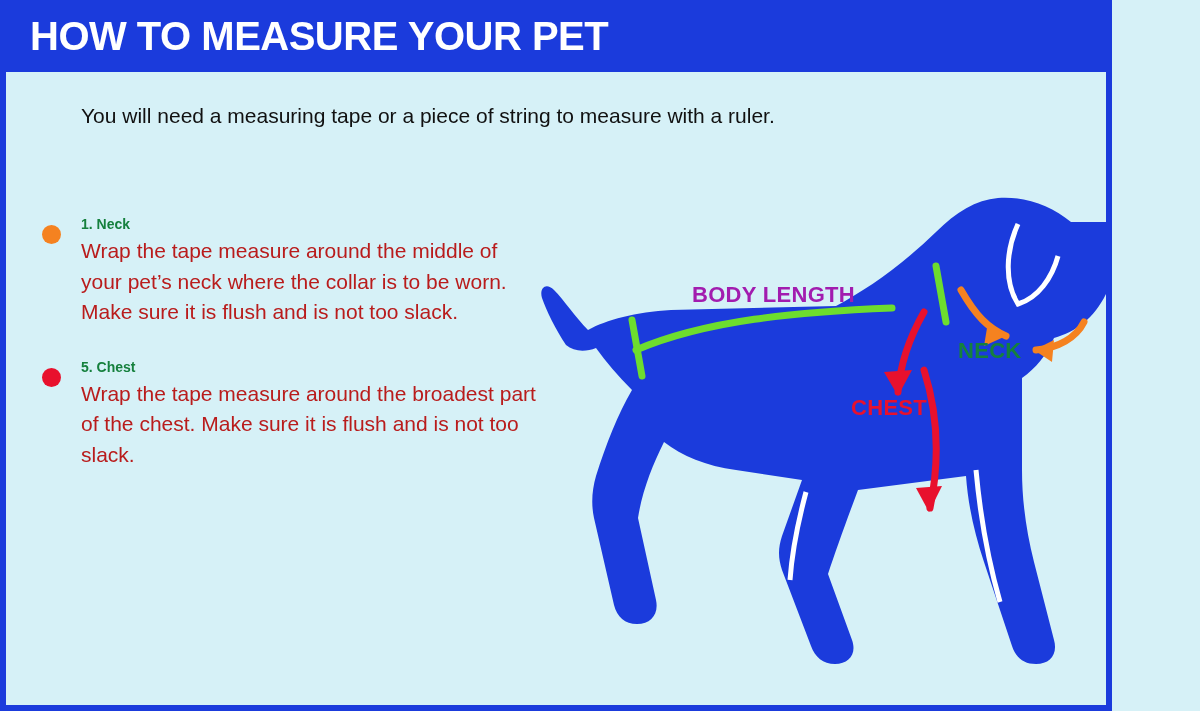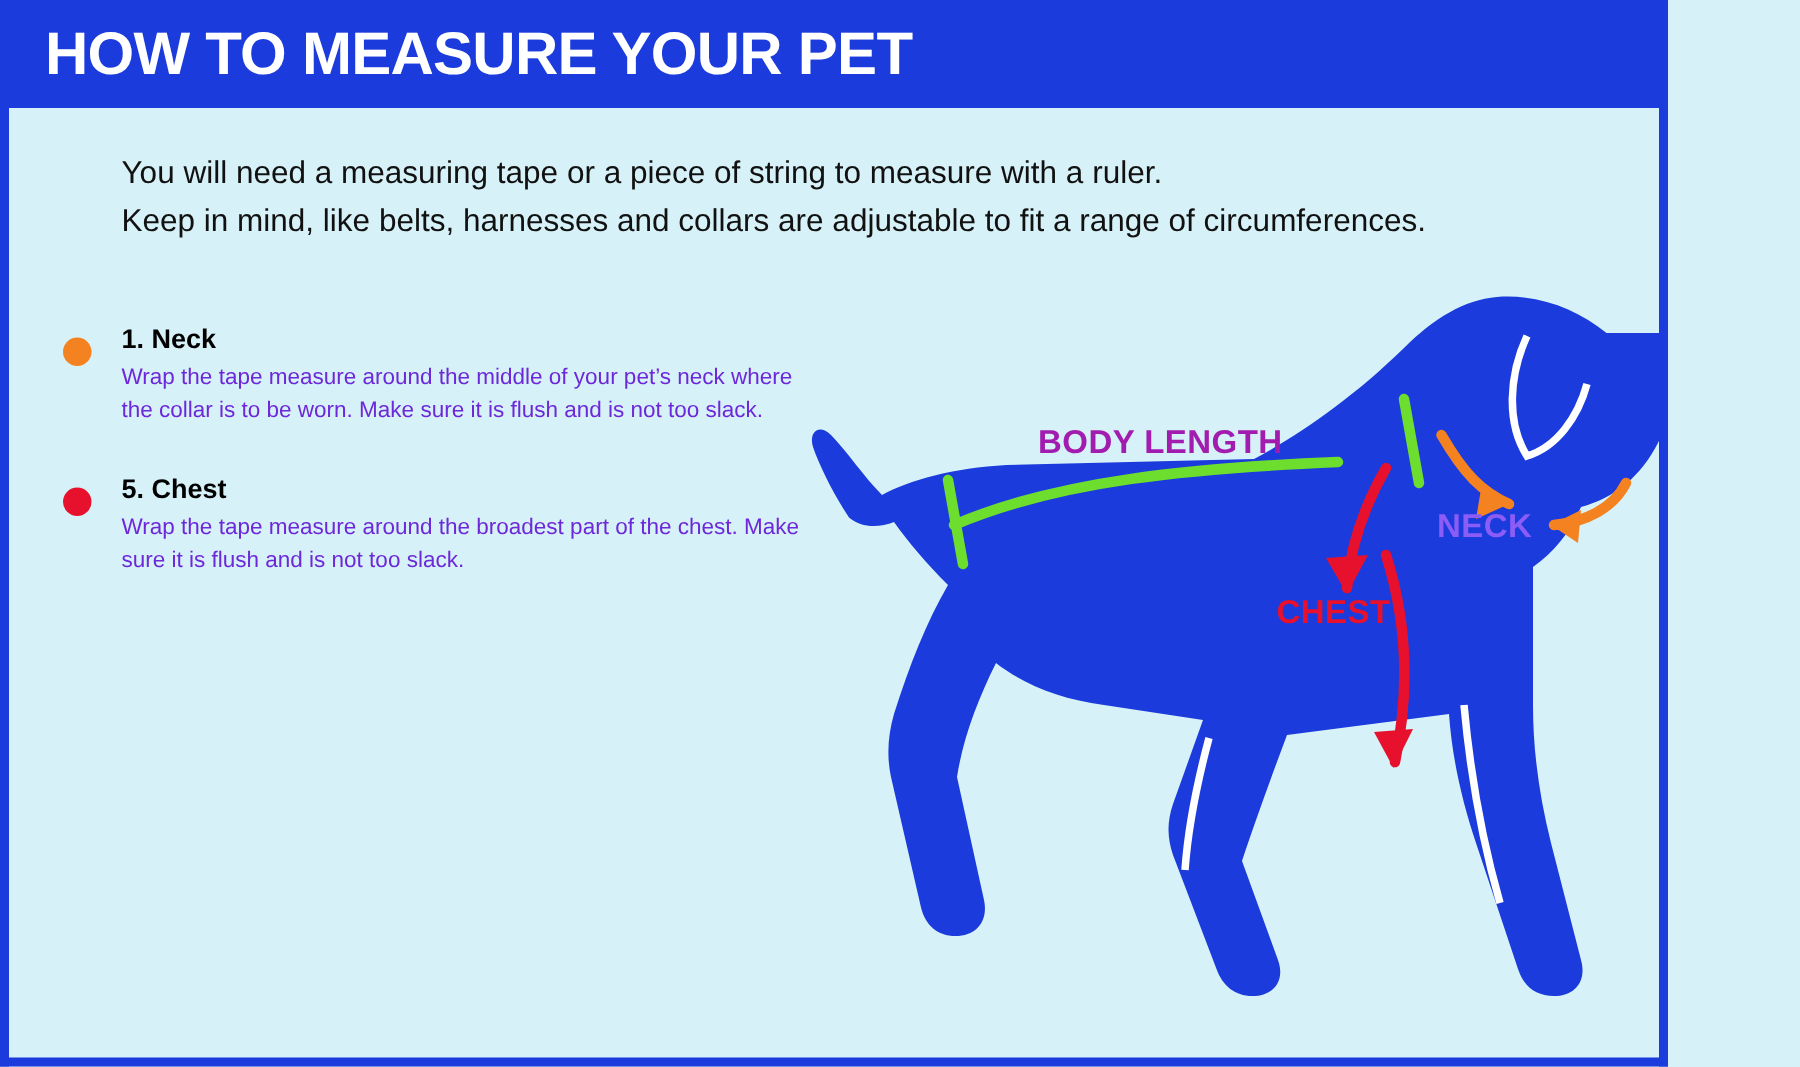--- a/index.html
+++ b/index.html
@@ -67,29 +67,29 @@
   }
   .bullet {
     position: absolute;
     left: 6px;
     top: 10px;
     width: 19px;
     height: 19px;
     border-radius: 50%;
   }
   .item-title {
-    font-size: 18px;
+    font-size: 14px;
     font-weight: bold;
-    color: #000000;
+    color: #15803d;
     margin: 0 0 3px 0;
     line-height: 1.3;
   }
   .item-desc {
-    font-size: 15px;
-    color: #6d28d9;
+    font-size: 21px;
+    color: #b91c1c;
     line-height: 1.45;
     max-width: 455px;
   }
 
   .figure {
     position: absolute;
     left: 500px;
     top: 170px;
     width: 690px;
     height: 530px;
@@ -97,35 +97,34 @@
   .figure svg { display: block; }
 
   .lbl {
     position: absolute;
     font-weight: bold;
     font-size: 22px;
     letter-spacing: 0.3px;
     font-family: "Liberation Sans", sans-serif;
   }
   .lbl-body { left: 186px; top: 112px; color: #a21caf; }
-  .lbl-neck { left: 452px; top: 168px; color: #8b5cf6; }
+  .lbl-neck { left: 452px; top: 168px; color: #15803d; }
   .lbl-chest { left: 345px; top: 225px; color: #e8112d; }
 </style>
 </head>
 <body>
 
 <div class="page">
 
   <div class="header-bar">
     <div class="header-title">HOW TO MEASURE YOUR PET</div>
   </div>
 
   <div class="intro">
     <div>You will need a measuring tape or a piece of string to measure with a ruler.</div>
-    <div>Keep in mind, like belts, harnesses and collars are adjustable to fit a range of circumferences.</div>
   </div>
 
   <div class="items">
 
     <div class="item">
       <span class="bullet" style="background:#f58220"></span>
       <div class="item-title">1. Neck</div>
       <div class="item-desc">Wrap the tape measure around the middle of your pet’s neck where the collar is to be worn. Make sure it is flush and is not too slack.</div>
     </div>
 

